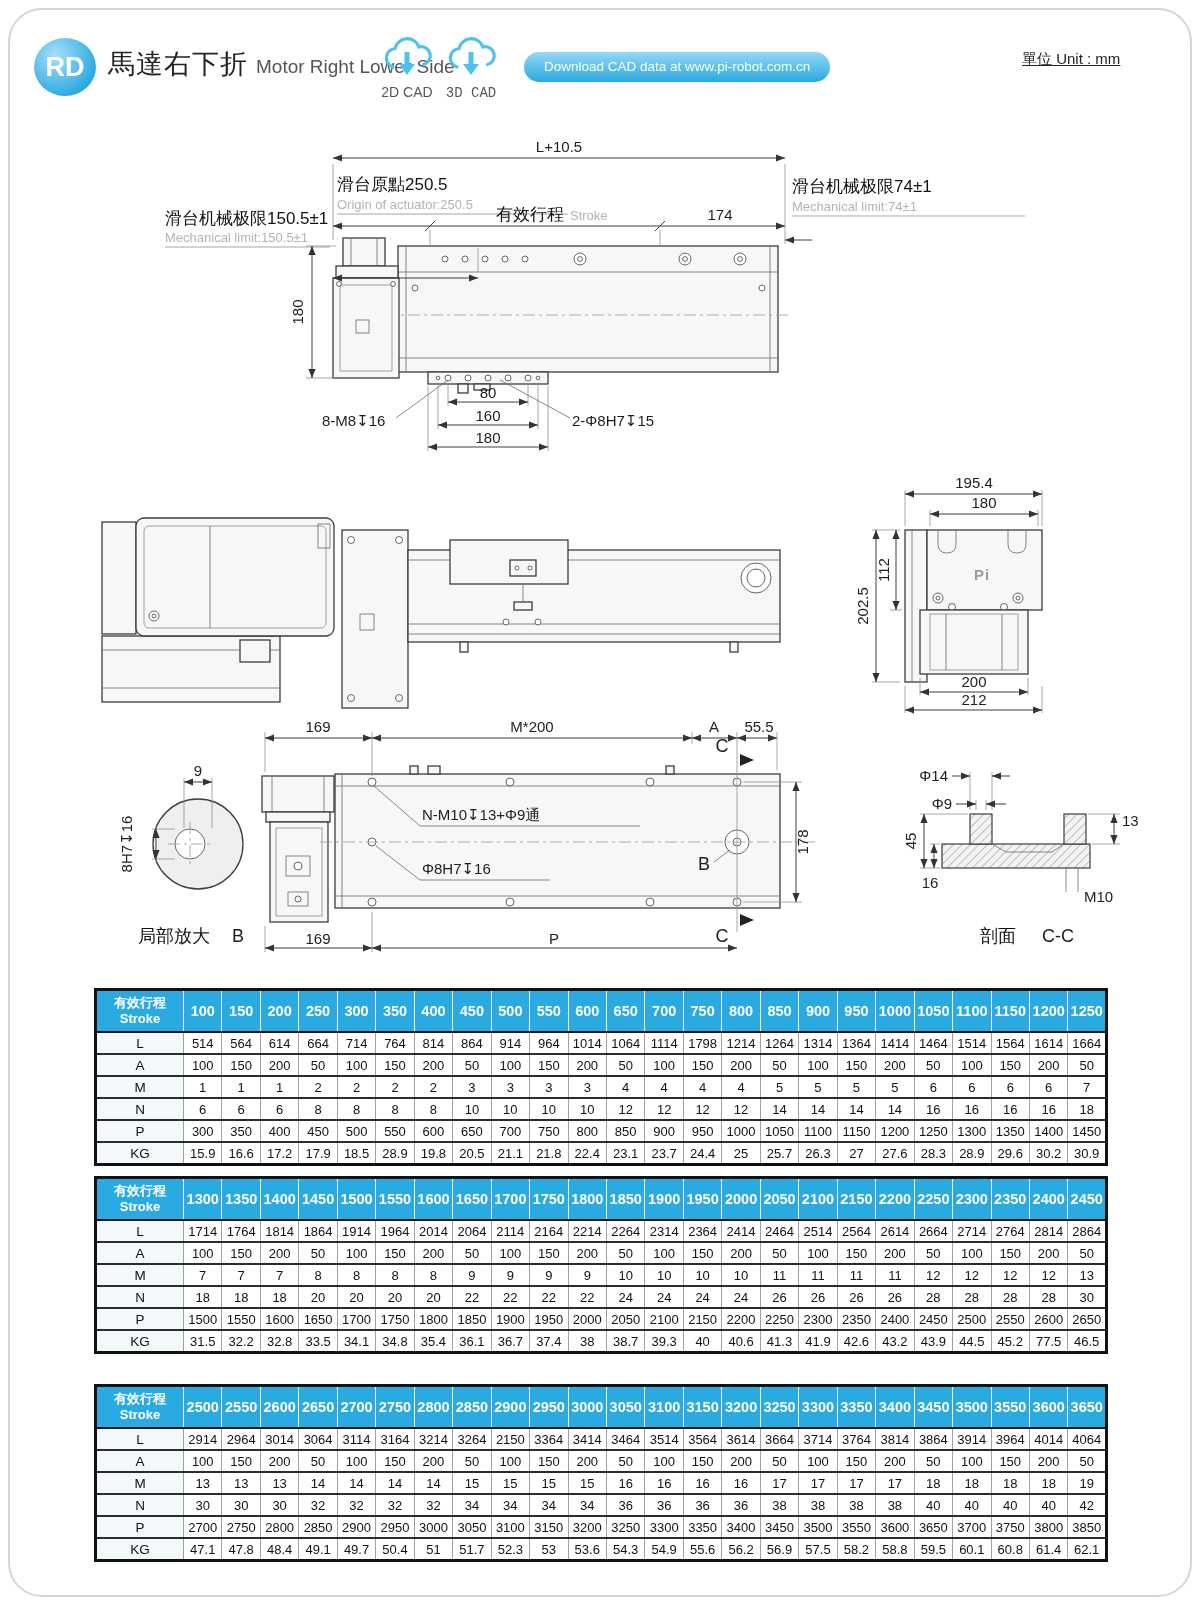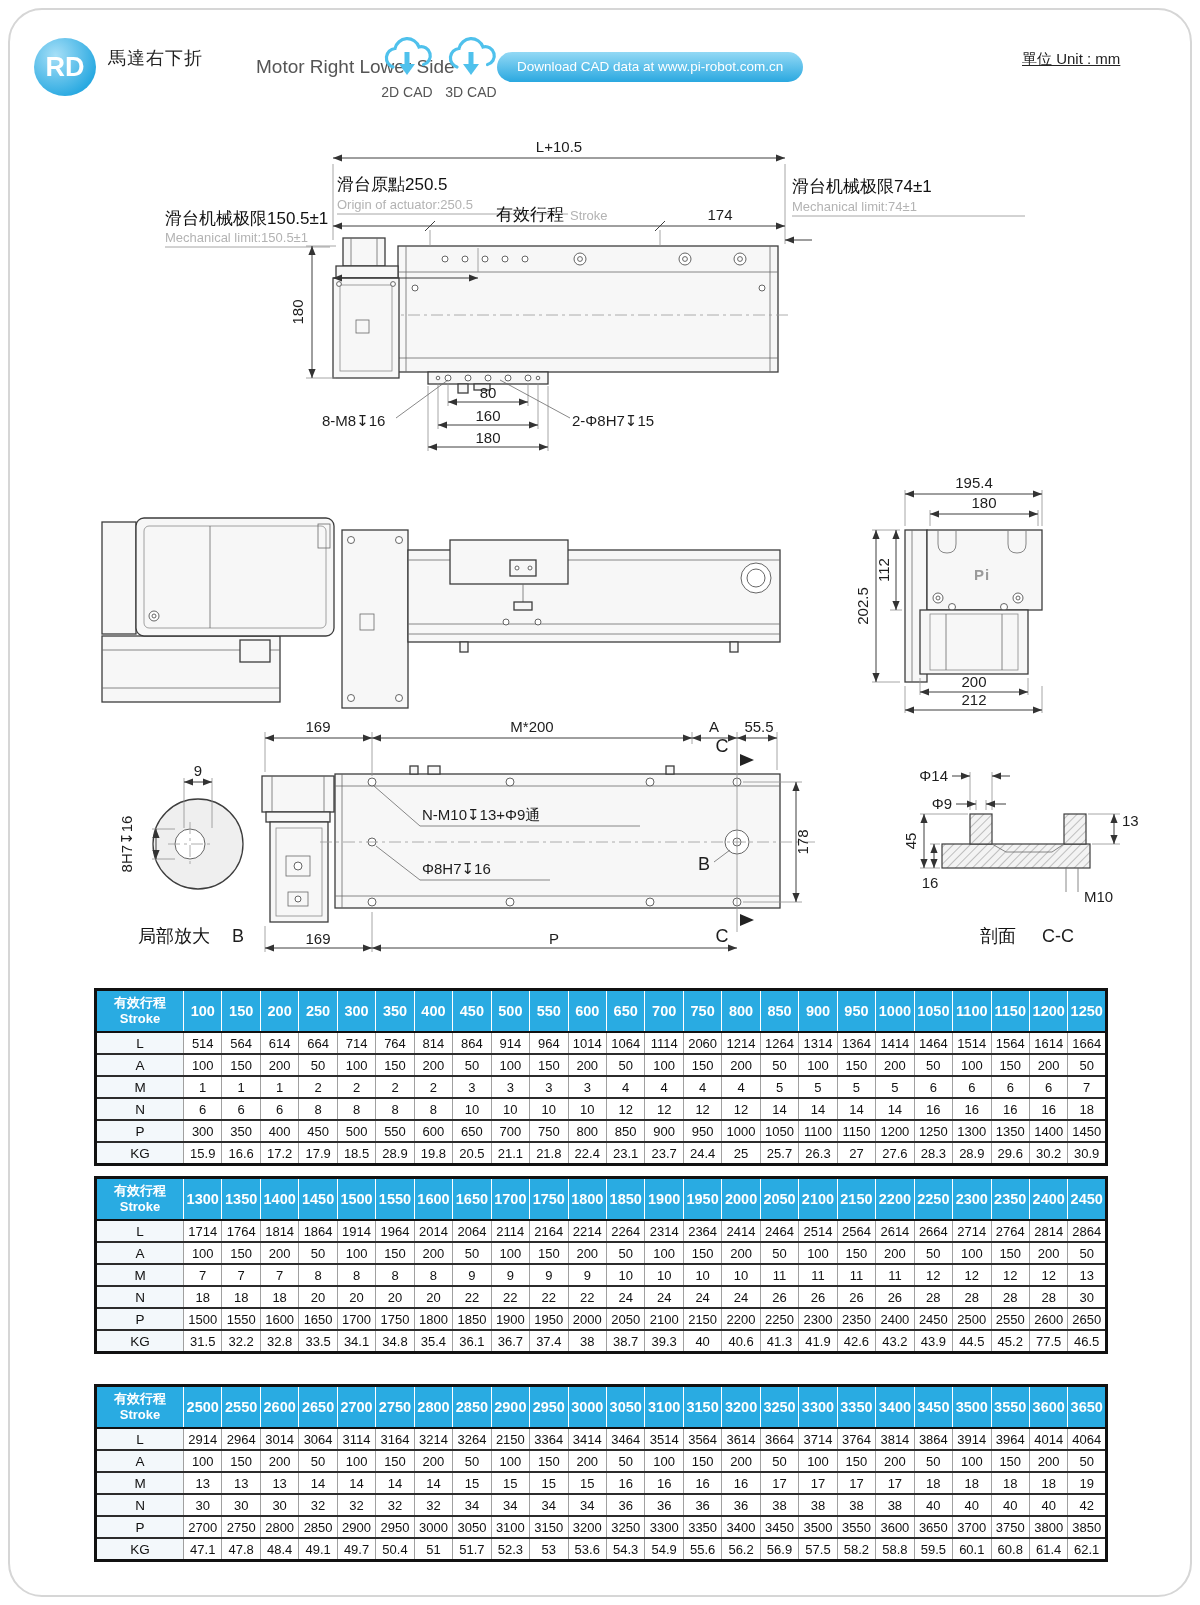--- a/index.html
+++ b/index.html
@@ -4,25 +4,25 @@
 <style>
   html,body{margin:0;padding:0;background:#fff;font-family:"Liberation Sans","DejaVu Sans",sans-serif;}
   .page{position:relative;width:1200px;height:1605px;background:#fff;overflow:hidden;}
   .frame{position:absolute;inset:8px;border:2px solid #d6d6d6;border-radius:34px;pointer-events:none;}
   .abs{position:absolute;}
 
   
   .badge{position:absolute;left:34px;top:38px;width:62px;height:58px;border-radius:50%;
     background:radial-gradient(circle at 35% 30%,#a6dff7,#29a9e1 75%);
     color:#fff;font-size:27px;font-weight:bold;display:flex;align-items:center;justify-content:center;}
-  .title-zh{position:absolute;left:108px;top:46px;font-size:18px;color:#222;letter-spacing:1px;}
+  .title-zh{position:absolute;left:108px;top:46px;font-size:27px;color:#222;letter-spacing:1px;}
   .title-en{position:absolute;left:256px;top:56px;font-size:19px;color:#555;}
   .cad{position:absolute;top:36px;width:62px;text-align:center;}
   .cad .lbl{font-size:14px;color:#555;margin-top:-2px;}
-  .dl-pill{position:absolute;left:497px;top:52px;height:30px;line-height:30px;padding:0 20px;border-radius:15px;
+  .dl-pill{position:absolute;left:524px;top:52px;height:30px;line-height:30px;padding:0 20px;border-radius:15px;
     background:linear-gradient(180deg,#93d9f5,#2aa8e0);color:#fff;font-size:13.5px;cursor:pointer;}
   .unit{position:absolute;left:1022px;top:50px;font-size:15px;color:#222;text-decoration:underline;}
 
   
   svg .ol{fill:#f7f7f7;stroke:#3d3d3d;stroke-width:1.3;}
   svg .fl{fill:#efefef;stroke:#3d3d3d;stroke-width:1.3;}
   svg .tl{stroke:#6a6a6a;stroke-width:.8;fill:none;}
   svg .tlr{fill:none;stroke:#8a8a8a;stroke-width:.8;}
   svg .el{stroke:#909090;stroke-width:.8;fill:none;}
   svg .dl{stroke:#3f3f3f;stroke-width:1;fill:none;}
@@ -61,21 +61,21 @@
   <div class="title-en">Motor Right Lower Side</div>
 
   <div class="cad" style="left:376px;">
     <svg width="54" height="46" viewBox="0 0 54 46">
       <path d="M13,31 a9.5,9.5 0 0 1 2,-18.5 A12.5,12.5 0 0 1 39,11 a9,9 0 0 1 4.5,17.5" fill="none" stroke="#4fc1ec" stroke-width="3.2" stroke-linecap="round"></path>
       <line x1="27" y1="16" x2="27" y2="31" stroke="#4fc1ec" stroke-width="5"></line>
       <path d="M19,28 L27,39 L35,28 z" fill="#4fc1ec"></path>
     </svg>
     <div class="lbl">2D CAD</div>
   </div>
-  <div class="cad" style="left:440px;">
+  <div class="cad" style="left:440px;font-family:Liberation Mono, monospace;">
     <svg width="54" height="46" viewBox="0 0 54 46">
       <path d="M13,31 a9.5,9.5 0 0 1 2,-18.5 A12.5,12.5 0 0 1 39,11 a9,9 0 0 1 4.5,17.5" fill="none" stroke="#4fc1ec" stroke-width="3.2" stroke-linecap="round"></path>
       <line x1="27" y1="16" x2="27" y2="31" stroke="#4fc1ec" stroke-width="5"></line>
       <path d="M19,28 L27,39 L35,28 z" fill="#4fc1ec"></path>
     </svg>
     <div class="lbl">3D CAD</div>
   </div>
 
   <div class="dl-pill">Download CAD data at www.pi-robot.com.cn</div>
   <div class="unit">單位 Unit : mm</div>
@@ -465,21 +465,21 @@
           <td>664</td>
           <td>714</td>
           <td>764</td>
           <td>814</td>
           <td>864</td>
           <td>914</td>
           <td>964</td>
           <td>1014</td>
           <td>1064</td>
           <td>1114</td>
-          <td>2060</td>
+          <td>1798</td>
           <td>1214</td>
           <td>1264</td>
           <td>1314</td>
           <td>1364</td>
           <td>1414</td>
           <td>1464</td>
           <td>1514</td>
           <td>1564</td>
           <td>1614</td>
           <td>1664</td>

